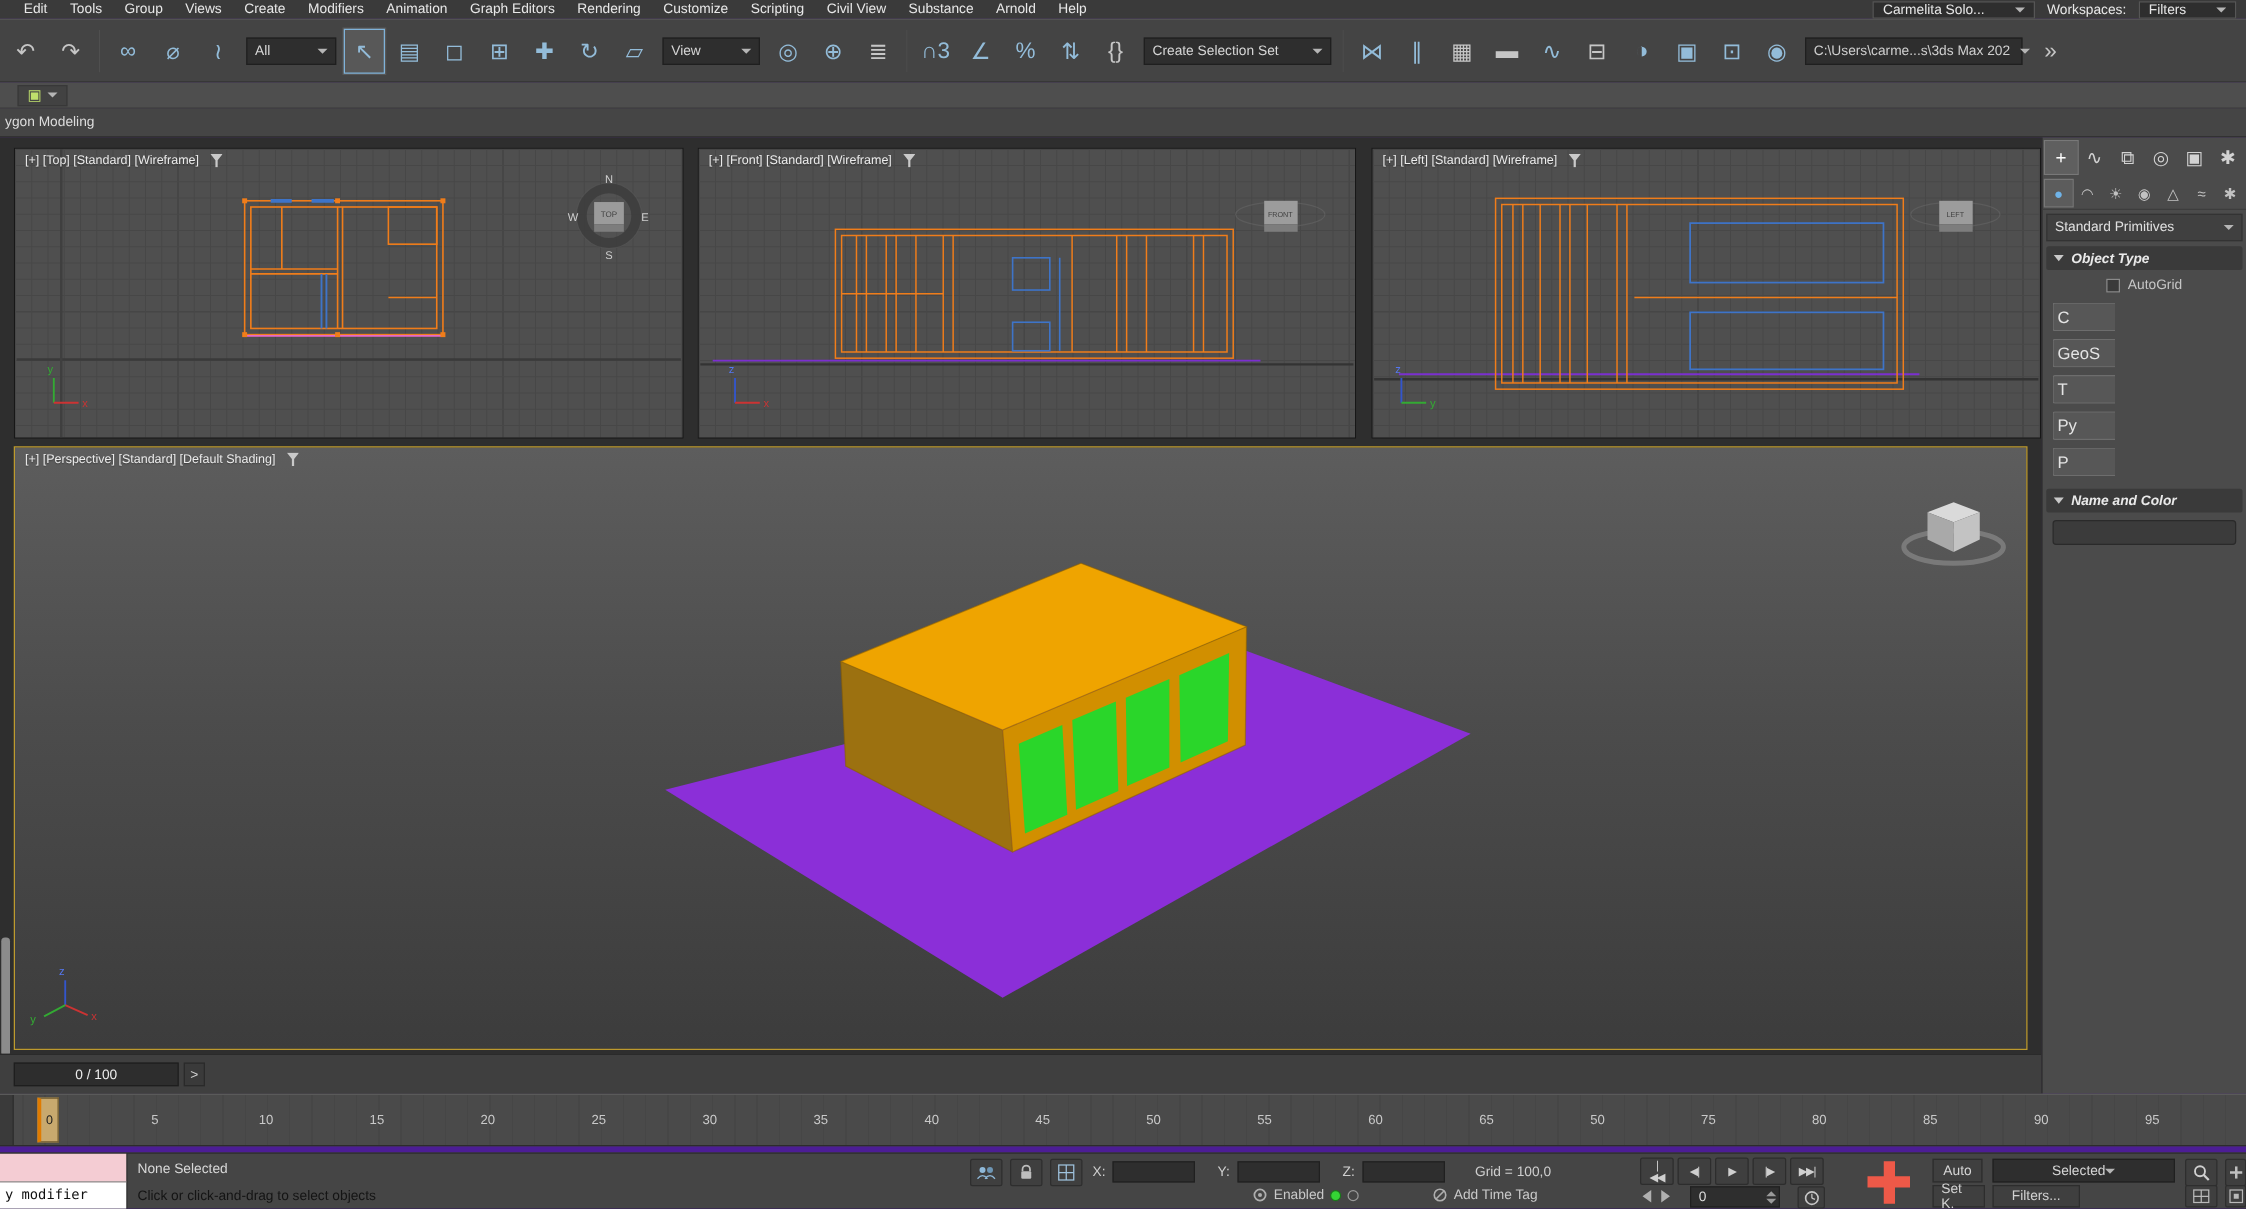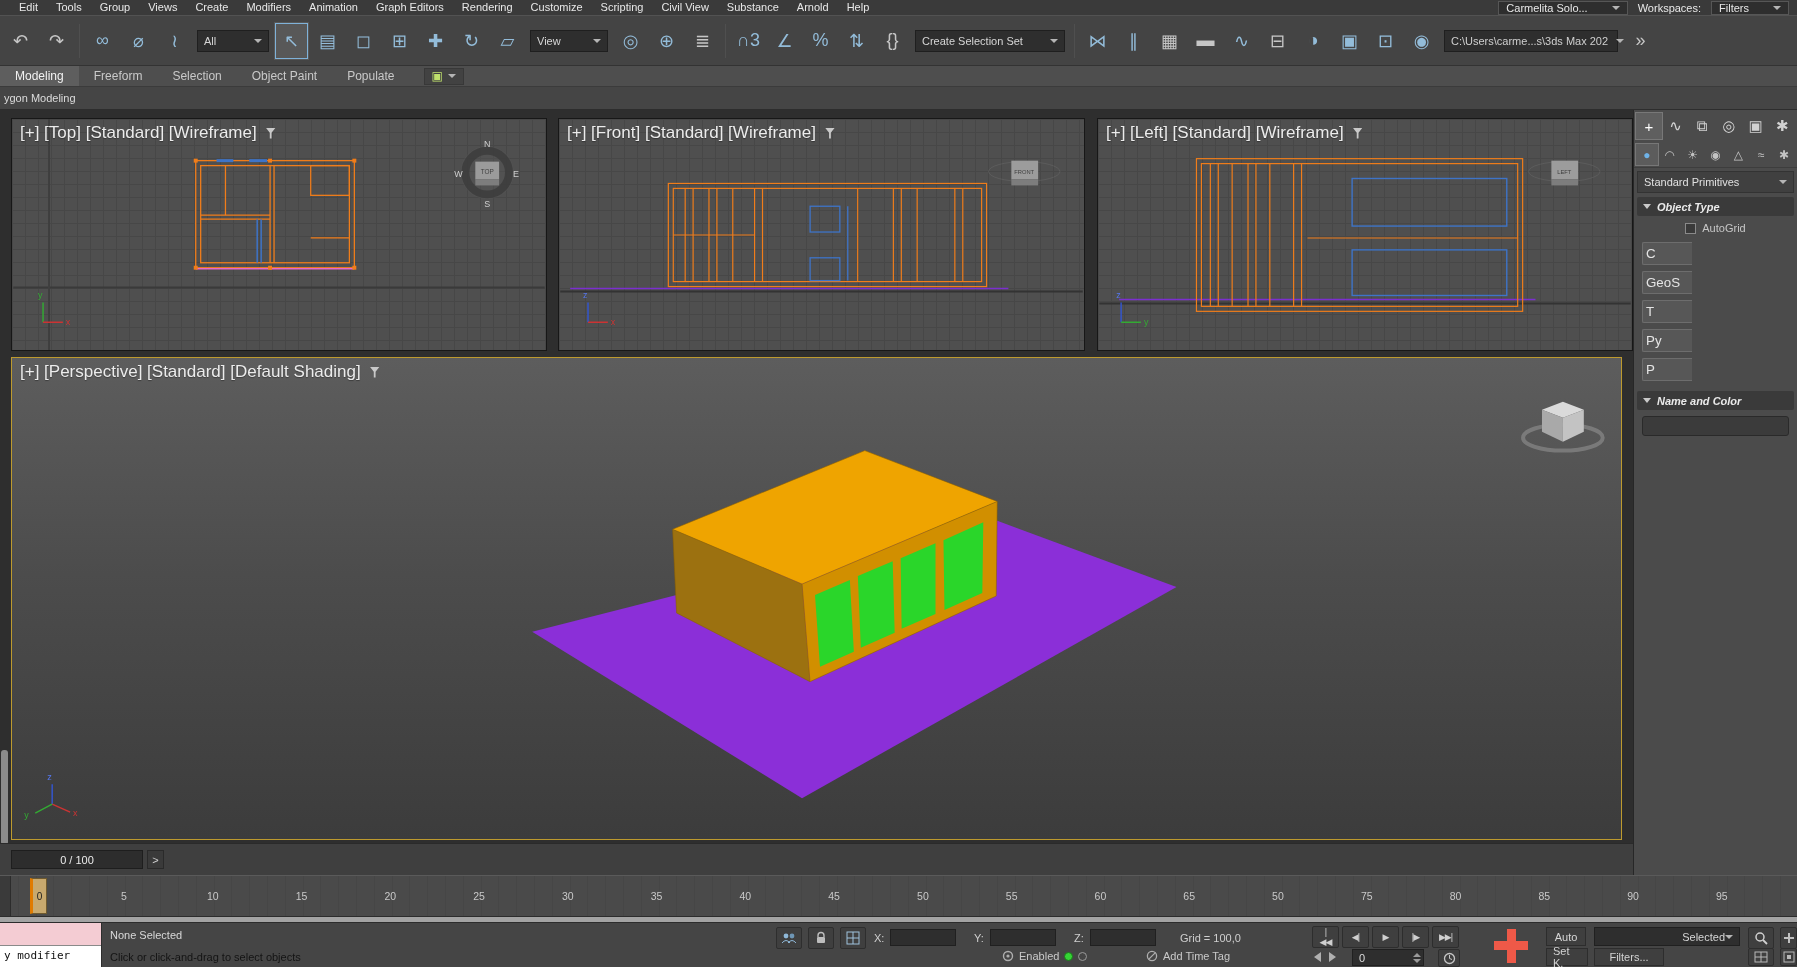--- a/index.html
+++ b/index.html
@@ -1,17 +1,17 @@
 <!DOCTYPE html>
 <html><head>
 <meta charset="utf-8">
 <style>
   html,body{margin:0;padding:0;background:#1d1d1d;}
   *{box-sizing:border-box;cursor:default;user-select:none;}
-  #app{position:relative;width:1797px;height:967px;overflow:hidden;background:#a3a3a3;
+  #app{position:relative;width:1797px;height:967px;overflow:hidden;background:#4c1d95;
        font-family:"Liberation Sans",sans-serif;font-size:11px;color:#ddd;}
 
   
   .menubar{position:absolute;left:0;top:0;width:100%;height:15px;background:#3a3a3a;
            display:flex;align-items:center;color:#e8e8e8;}
   .menus{display:flex;align-items:center;padding-left:10px;}
   .menu-item{padding:0 9px;line-height:15px;white-space:nowrap;}
   .menubar-right{margin-left:auto;display:flex;align-items:center;gap:10px;padding-right:8px;}
   .workspace-btn,.ws-select{background:#2e2e2e;border:1px solid #565656;display:flex;align-items:center;
            gap:24px;padding:0 7px;height:14px;white-space:nowrap;}
@@ -49,21 +49,21 @@
      background-image:
        linear-gradient(#474747 1px,transparent 1px),
        linear-gradient(90deg,#474747 1px,transparent 1px),
        linear-gradient(#3d3d3d 1px,transparent 1px),
        linear-gradient(90deg,#3d3d3d 1px,transparent 1px);
      background-size:13px 13px,13px 13px,130px 130px,130px 130px;}
   .vp.persp{background:linear-gradient(180deg,#5d5d5d 0%,#4c4c4c 45%,#3c3c3c 100%);
      border:1px solid #bd9a2e;}
   .vp-svg{position:absolute;inset:0;width:100%;height:100%;}
   .vp-label{position:absolute;left:8px;top:4px;display:flex;align-items:center;gap:9px;
-     color:#ececec;font-size:17px;white-space:nowrap;text-shadow:0 1px 1px #00000055;}
+     color:#ececec;font-size:10px;white-space:nowrap;text-shadow:0 1px 1px #00000055;}
   .funnel{width:10px;height:11px;background:#c9c9c9;
      clip-path:polygon(0 0,100% 0,59% 48%,59% 100%,41% 100%,41% 48%);}
   .left-scroll{position:absolute;left:1px;top:640px;width:7px;height:95px;background:#8b8b8b;border-radius:3px;}
 
   
   .cpanel{position:absolute;left:1633px;top:110px;width:164px;height:765px;background:#4b4b4b;
      border-left:1px solid #272727;}
   .cp-tabs1{display:flex;align-items:center;height:32px;padding:0 2px;gap:1px;}
   .cp-tab{width:26px;height:26px;display:flex;align-items:center;justify-content:center;
      color:#d2d2d2;font-size:15px;}
@@ -117,21 +117,21 @@
   .grid-label{position:absolute;left:1180px;top:9px;color:#cfcfcf;}
   .playback{position:absolute;left:1312px;top:3px;display:flex;gap:3px;}
   .pbtn{width:27px;height:22px;background:#3f3f3f;border:1px solid #2d2d2d;border-radius:2px;
      display:flex;align-items:center;justify-content:center;color:#cfcfcf;font-size:9px;letter-spacing:-1px;}
   .big-plus{position:absolute;left:1486px;top:2px;width:50px;height:41px;}
   .big-plus:before{content:"";position:absolute;left:8px;top:16px;width:34px;height:9px;background:#ee5948;}
   .big-plus:after{content:"";position:absolute;left:20.5px;top:4px;width:9px;height:34px;background:#ee5948;}
   .auto-btn{position:absolute;left:1546px;top:4px;width:40px;height:19px;background:#3f3f3f;border:1px solid #2d2d2d;
      color:#d6d6d6;display:flex;align-items:center;justify-content:center;}
   .sel-dd{position:absolute;left:1594px;top:4px;width:146px;height:19px;background:#2e2e2e;border:1px solid #202020;
-     color:#d6d6d6;display:flex;align-items:center;justify-content:flex-end;padding:0 6px;}
+     color:#d6d6d6;display:flex;align-items:center;justify-content:center;padding:0 6px;}
   .mini{position:absolute;display:flex;align-items:center;gap:5px;color:#c9c9c9;}
   .dot{width:9px;height:9px;border-radius:50%;background:#35d435;border:1px solid #1c741c;}
   .dot.hollow{background:transparent;border:1px solid #9a9a9a;}
   .spin-field{position:absolute;left:1352px;top:26px;width:72px;height:17px;background:#2e2e2e;border:1px solid #202020;
      color:#ddd;display:flex;align-items:center;justify-content:space-between;padding:0 2px 0 6px;}
   .spin-arrows{display:flex;flex-direction:column;gap:2px;}
   .tri-up{width:0;height:0;border-left:4px solid transparent;border-right:4px solid transparent;border-bottom:4px solid #9a9a9a;}
   .tri-dn{width:0;height:0;border-left:4px solid transparent;border-right:4px solid transparent;border-top:4px solid #9a9a9a;}
   .small-btn{position:absolute;height:18px;background:#3f3f3f;border:1px solid #2d2d2d;color:#d2d2d2;
      display:flex;align-items:center;justify-content:center;padding:0 6px;}
@@ -237,27 +237,20 @@
         <button class="tbtn">◉</button>
       </div>
     <div class="tb-select wpath">
       <span>C:\Users\carme...s\3ds Max 202</span>
       <span class="caret"></span>
     </div>
     <button class="tbtn tone-gray">»</button>
   </div>
 
   <div class="ribbon-tabs">
-    <div class="rtabs">
-        <span class="rtab active">Modeling</span>
-        <span class="rtab">Freeform</span>
-        <span class="rtab">Selection</span>
-        <span class="rtab">Object Paint</span>
-        <span class="rtab">Populate</span>
-      </div>
     <div class="rtab-extra">
       <span>▣</span>
       <span class="caret"></span>
     </div>
   </div>
   <div class="ribbon-strip">
     <span>ygon Modeling</span>
   </div>
 
   <div class="work-area">

